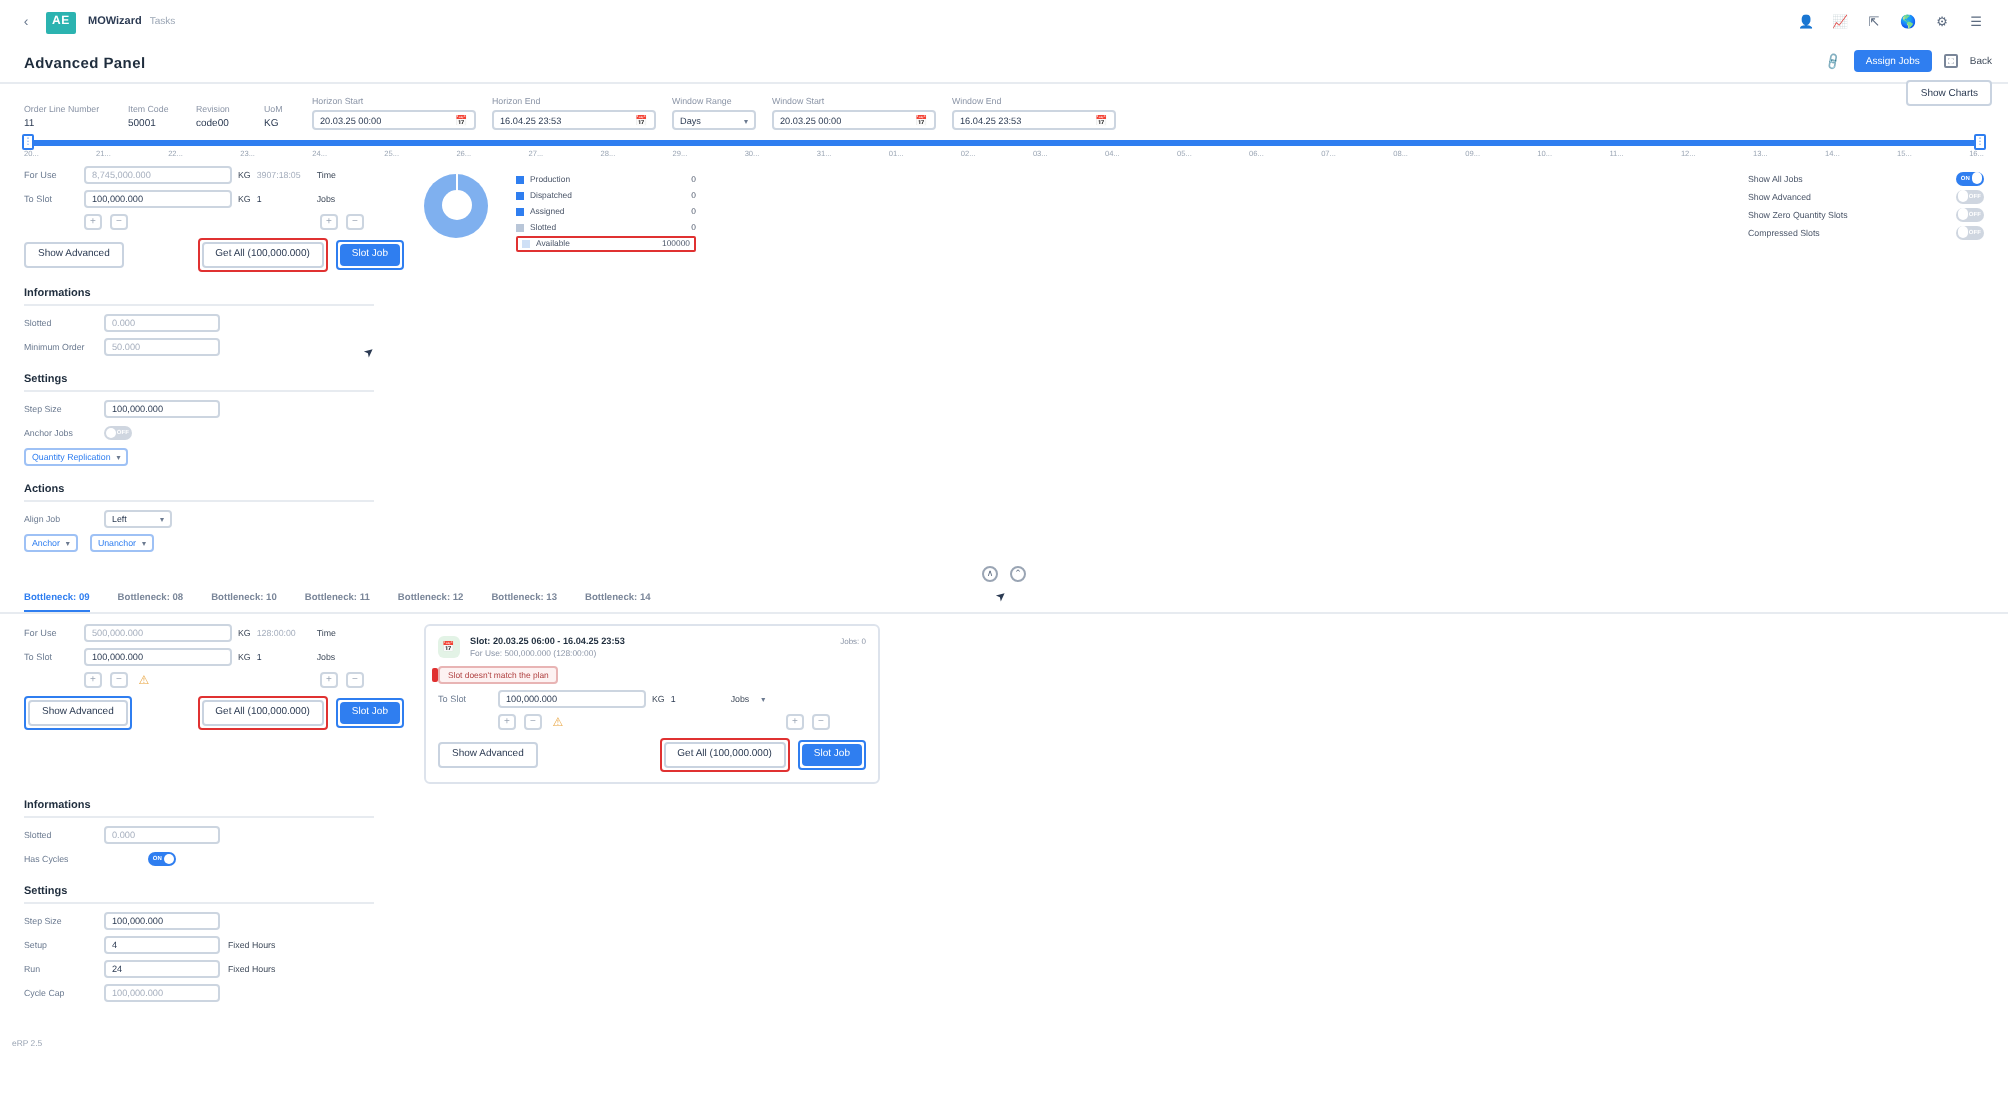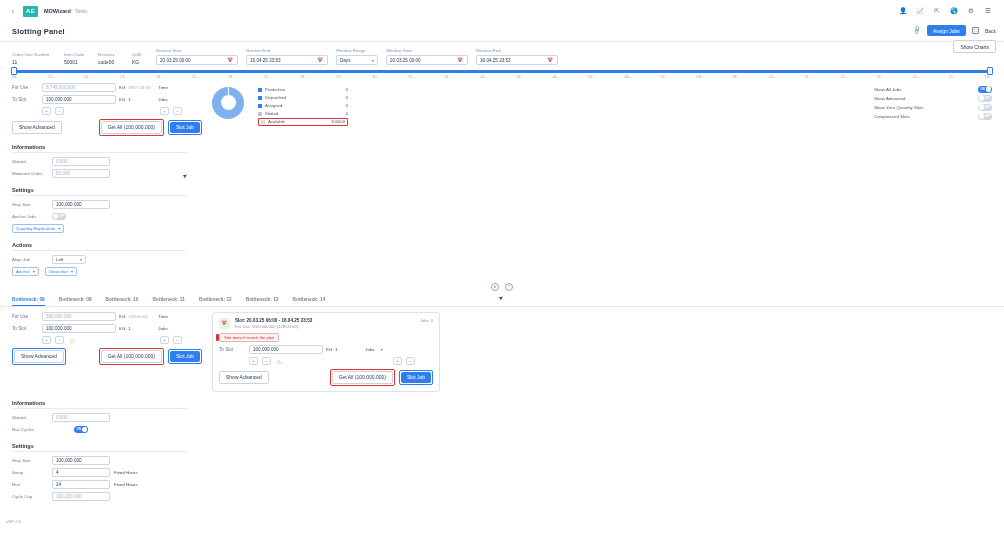--- a/index.html
+++ b/index.html
@@ -174,21 +174,21 @@
       <div class="ticon">👤</div>
       <div class="ticon">📈</div>
       <div class="ticon">⇱</div>
       <div class="ticon dark">🌎</div>
       <div class="ticon">⚙</div>
       <div class="ticon">☰</div>
     </div>
   </div>
 
   <div class="page-head">
-    <div class="page-title">Slotting Panel</div>
+    <div class="page-title">Advanced Panel</div>
     <div class="head-right">
       <div class="link-icon">🔗</div>
       <button class="btn-primary">Assign Jobs</button>
       <div class="expand-icon">⛶</div>
       <div class="back-label">Back</div>
     </div>
   </div>
 
   <div class="showcharts-row">
     <button class="btn-light">Show Charts</button>

